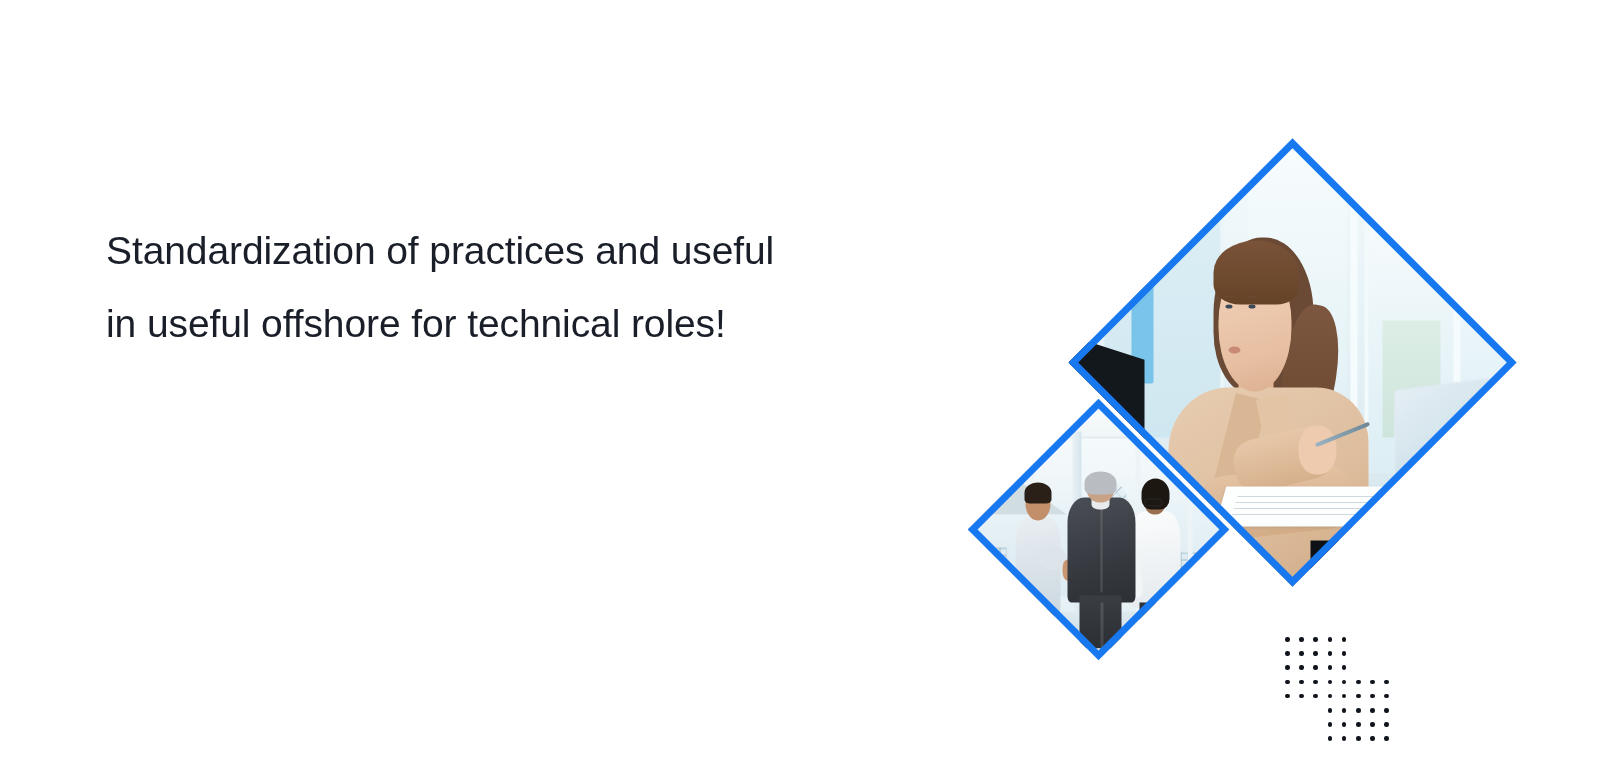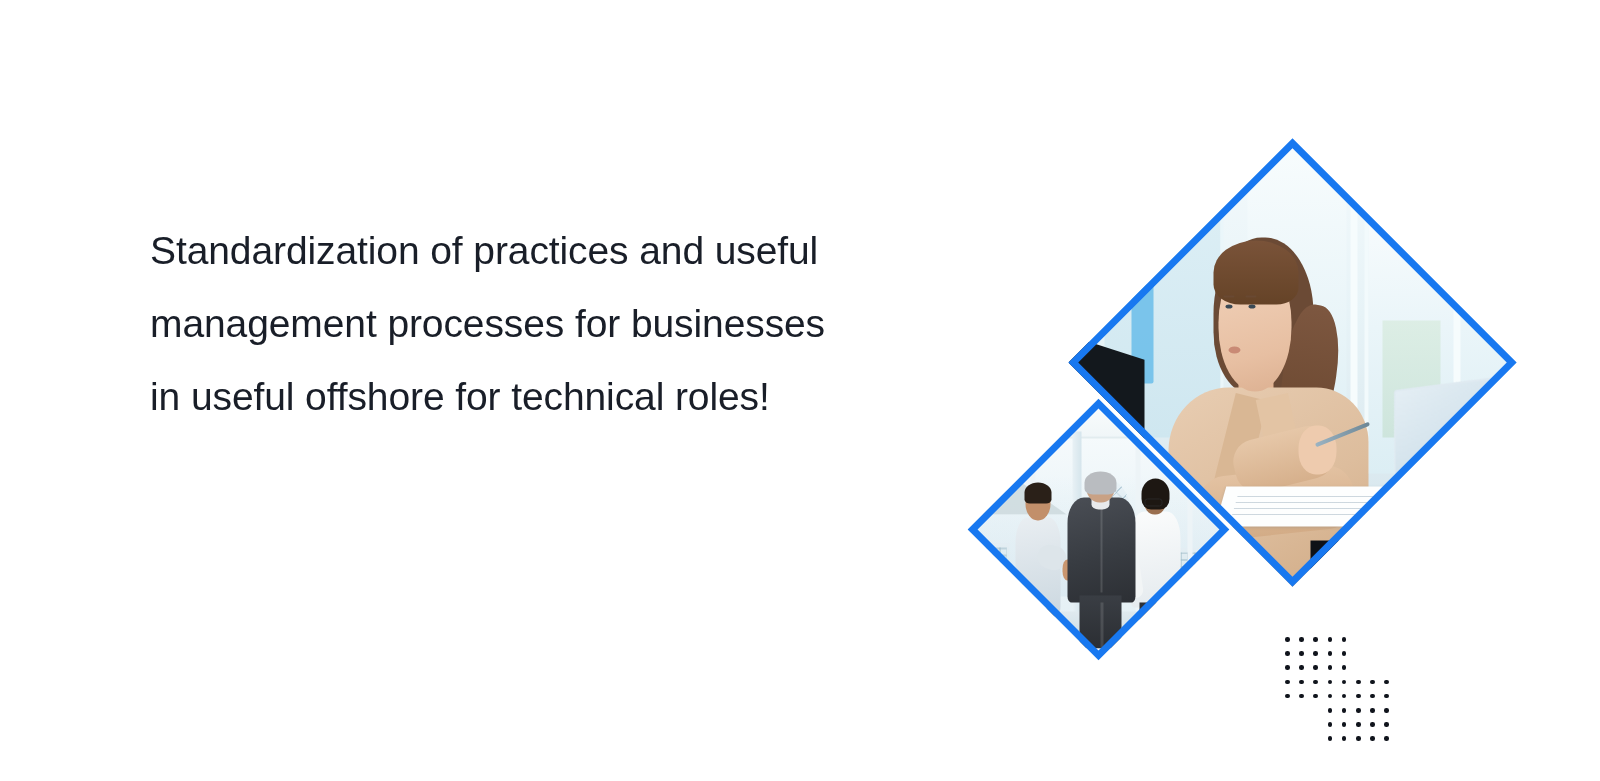--- a/index.html
+++ b/index.html
@@ -41,21 +41,20 @@
     top: 214px;
     width: 860px;
   }
   #headline .hl-line {
     font-size: 39px;
     line-height: 73px;
     font-weight: 400;
     color: #191e28;
     letter-spacing: -0.1px;
     white-space: nowrap;
-    margin-left: 44px;
   }
 
   
   .diamond {
     position: absolute;
     box-sizing: border-box;
     transform: rotate(45deg);
     overflow: hidden;
   }
   .diamond-border {
@@ -575,21 +574,20 @@
   }
 </style>
 </head>
 <body>
 
 <div id="slide" style="background: rgb(255, 255, 255);">
 
 
   <div id="headline">
     <div class="hl-line" style="color: rgb(25, 30, 40);">Standardization of practices and useful</div>
-    <div class="hl-line" style="color: rgb(25, 30, 40);">management processes for businesses</div>
     <div class="hl-line" style="color: rgb(25, 30, 40);">in useful offshore for technical roles!</div>
   </div>
 
   <div class="diamond" id="diamond-small">
     <div class="diamond-photo" id="photo-small">
       <div class="scene">
         <div class="p2-bg"></div>
         <div class="p2-ceiling">
           
           

